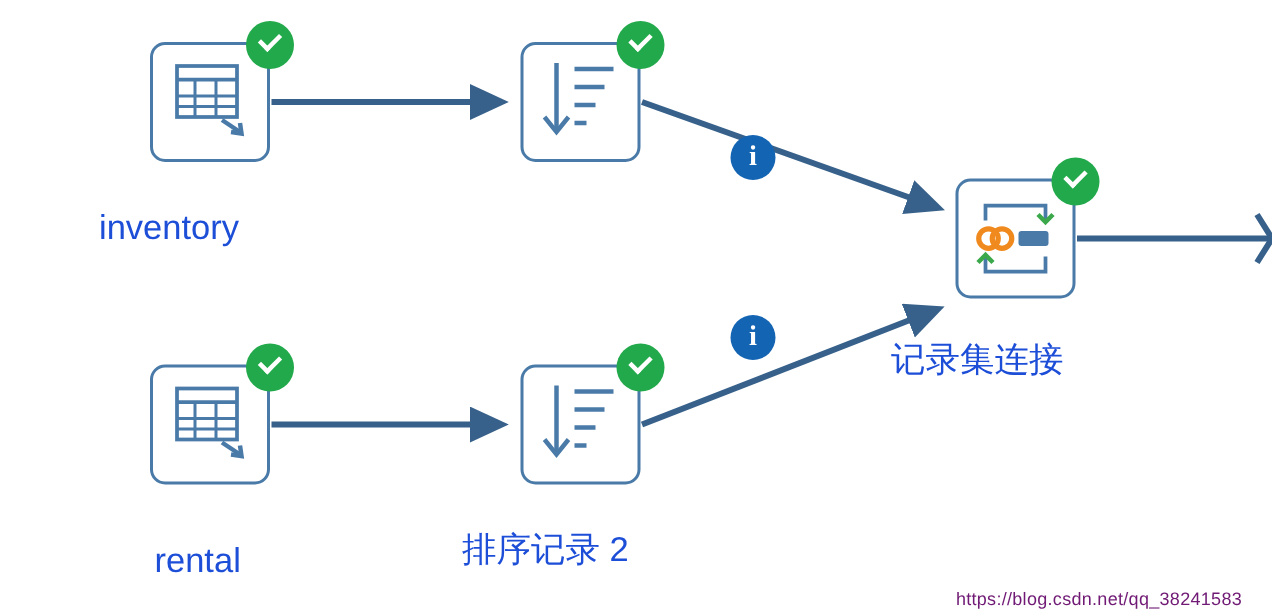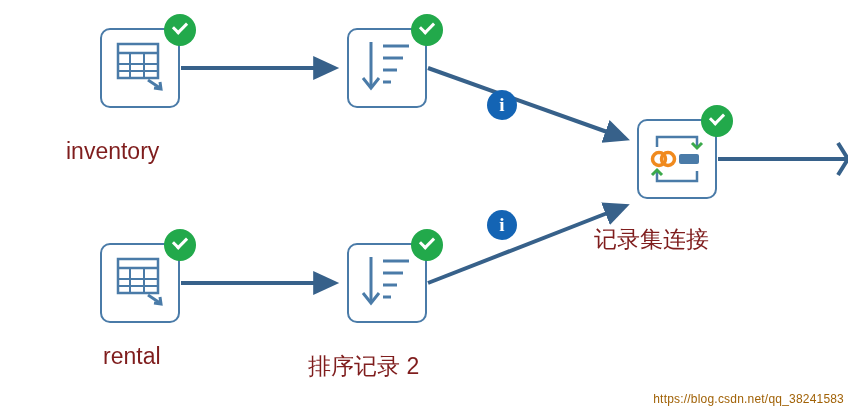--- a/index.html
+++ b/index.html
@@ -60,30 +60,30 @@
     color: #ffffff;
     font-family: "Liberation Serif", serif;
     font-weight: bold;
     font-size: 19px;
     line-height: 30px;
     text-align: center;
     box-sizing: border-box;
   }
   .label {
     position: absolute;
-    color: #7f1d1d;
+    color: #1d4ed8;
     font-size: 23px;
     white-space: nowrap;
     line-height: 1;
   }
   .wm {
     position: absolute;
-    right: 4px;
+    right: 20px;
     bottom: 4px;
-    color: #a16207;
+    color: #701a75;
     font-size: 12px;
     letter-spacing: 0.2px;
     white-space: nowrap;
   }
   #edges {
     position: absolute;
     left: 0;
     top: 0;
     width: 848px;
     height: 410px;
@@ -170,21 +170,21 @@
       <line x1="16" y1="23" x2="56" y2="23" stroke="#4a7ba8" stroke-width="2.5"></line>
       <line x1="16" y1="34" x2="56" y2="34" stroke="#4a7ba8" stroke-width="2"></line>
       <line x1="16" y1="41" x2="56" y2="41" stroke="#4a7ba8" stroke-width="2"></line>
       <line x1="28" y1="23" x2="28" y2="48" stroke="#4a7ba8" stroke-width="2"></line>
       <line x1="42" y1="23" x2="42" y2="48" stroke="#4a7ba8" stroke-width="2"></line>
       <path d="M46,50 L58,58" stroke="#4a7ba8" stroke-width="3" fill="none"></path>
       <path d="M52,58 L59,59 L58,52" fill="none" stroke="#4a7ba8" stroke-width="3"></path>
     </svg>
   </div>
   <div class="badge" style="left:164px; top:229px;"></div>
-  <div class="label" style="left:103px; top:345px;">rental</div>
+  <div class="label" style="left:103px; top:362px;">rental</div>
 
   <div class="node" style="left:347px; top:243px;">
     <svg width="76" height="76" viewBox="0 0 76 76">
       <line x1="34" y1="16" x2="60" y2="16" stroke="#4a7ba8" stroke-width="3"></line>
       <line x1="34" y1="28" x2="54" y2="28" stroke="#4a7ba8" stroke-width="3"></line>
       <line x1="34" y1="40" x2="48" y2="40" stroke="#4a7ba8" stroke-width="3"></line>
       <line x1="34" y1="52" x2="42" y2="52" stroke="#4a7ba8" stroke-width="3"></line>
       <line x1="22" y1="12" x2="22" y2="56" stroke="#4a7ba8" stroke-width="3"></line>
       <path d="M14,48 L22,58 L30,48" fill="none" stroke="#4a7ba8" stroke-width="3"></path>
     </svg>

